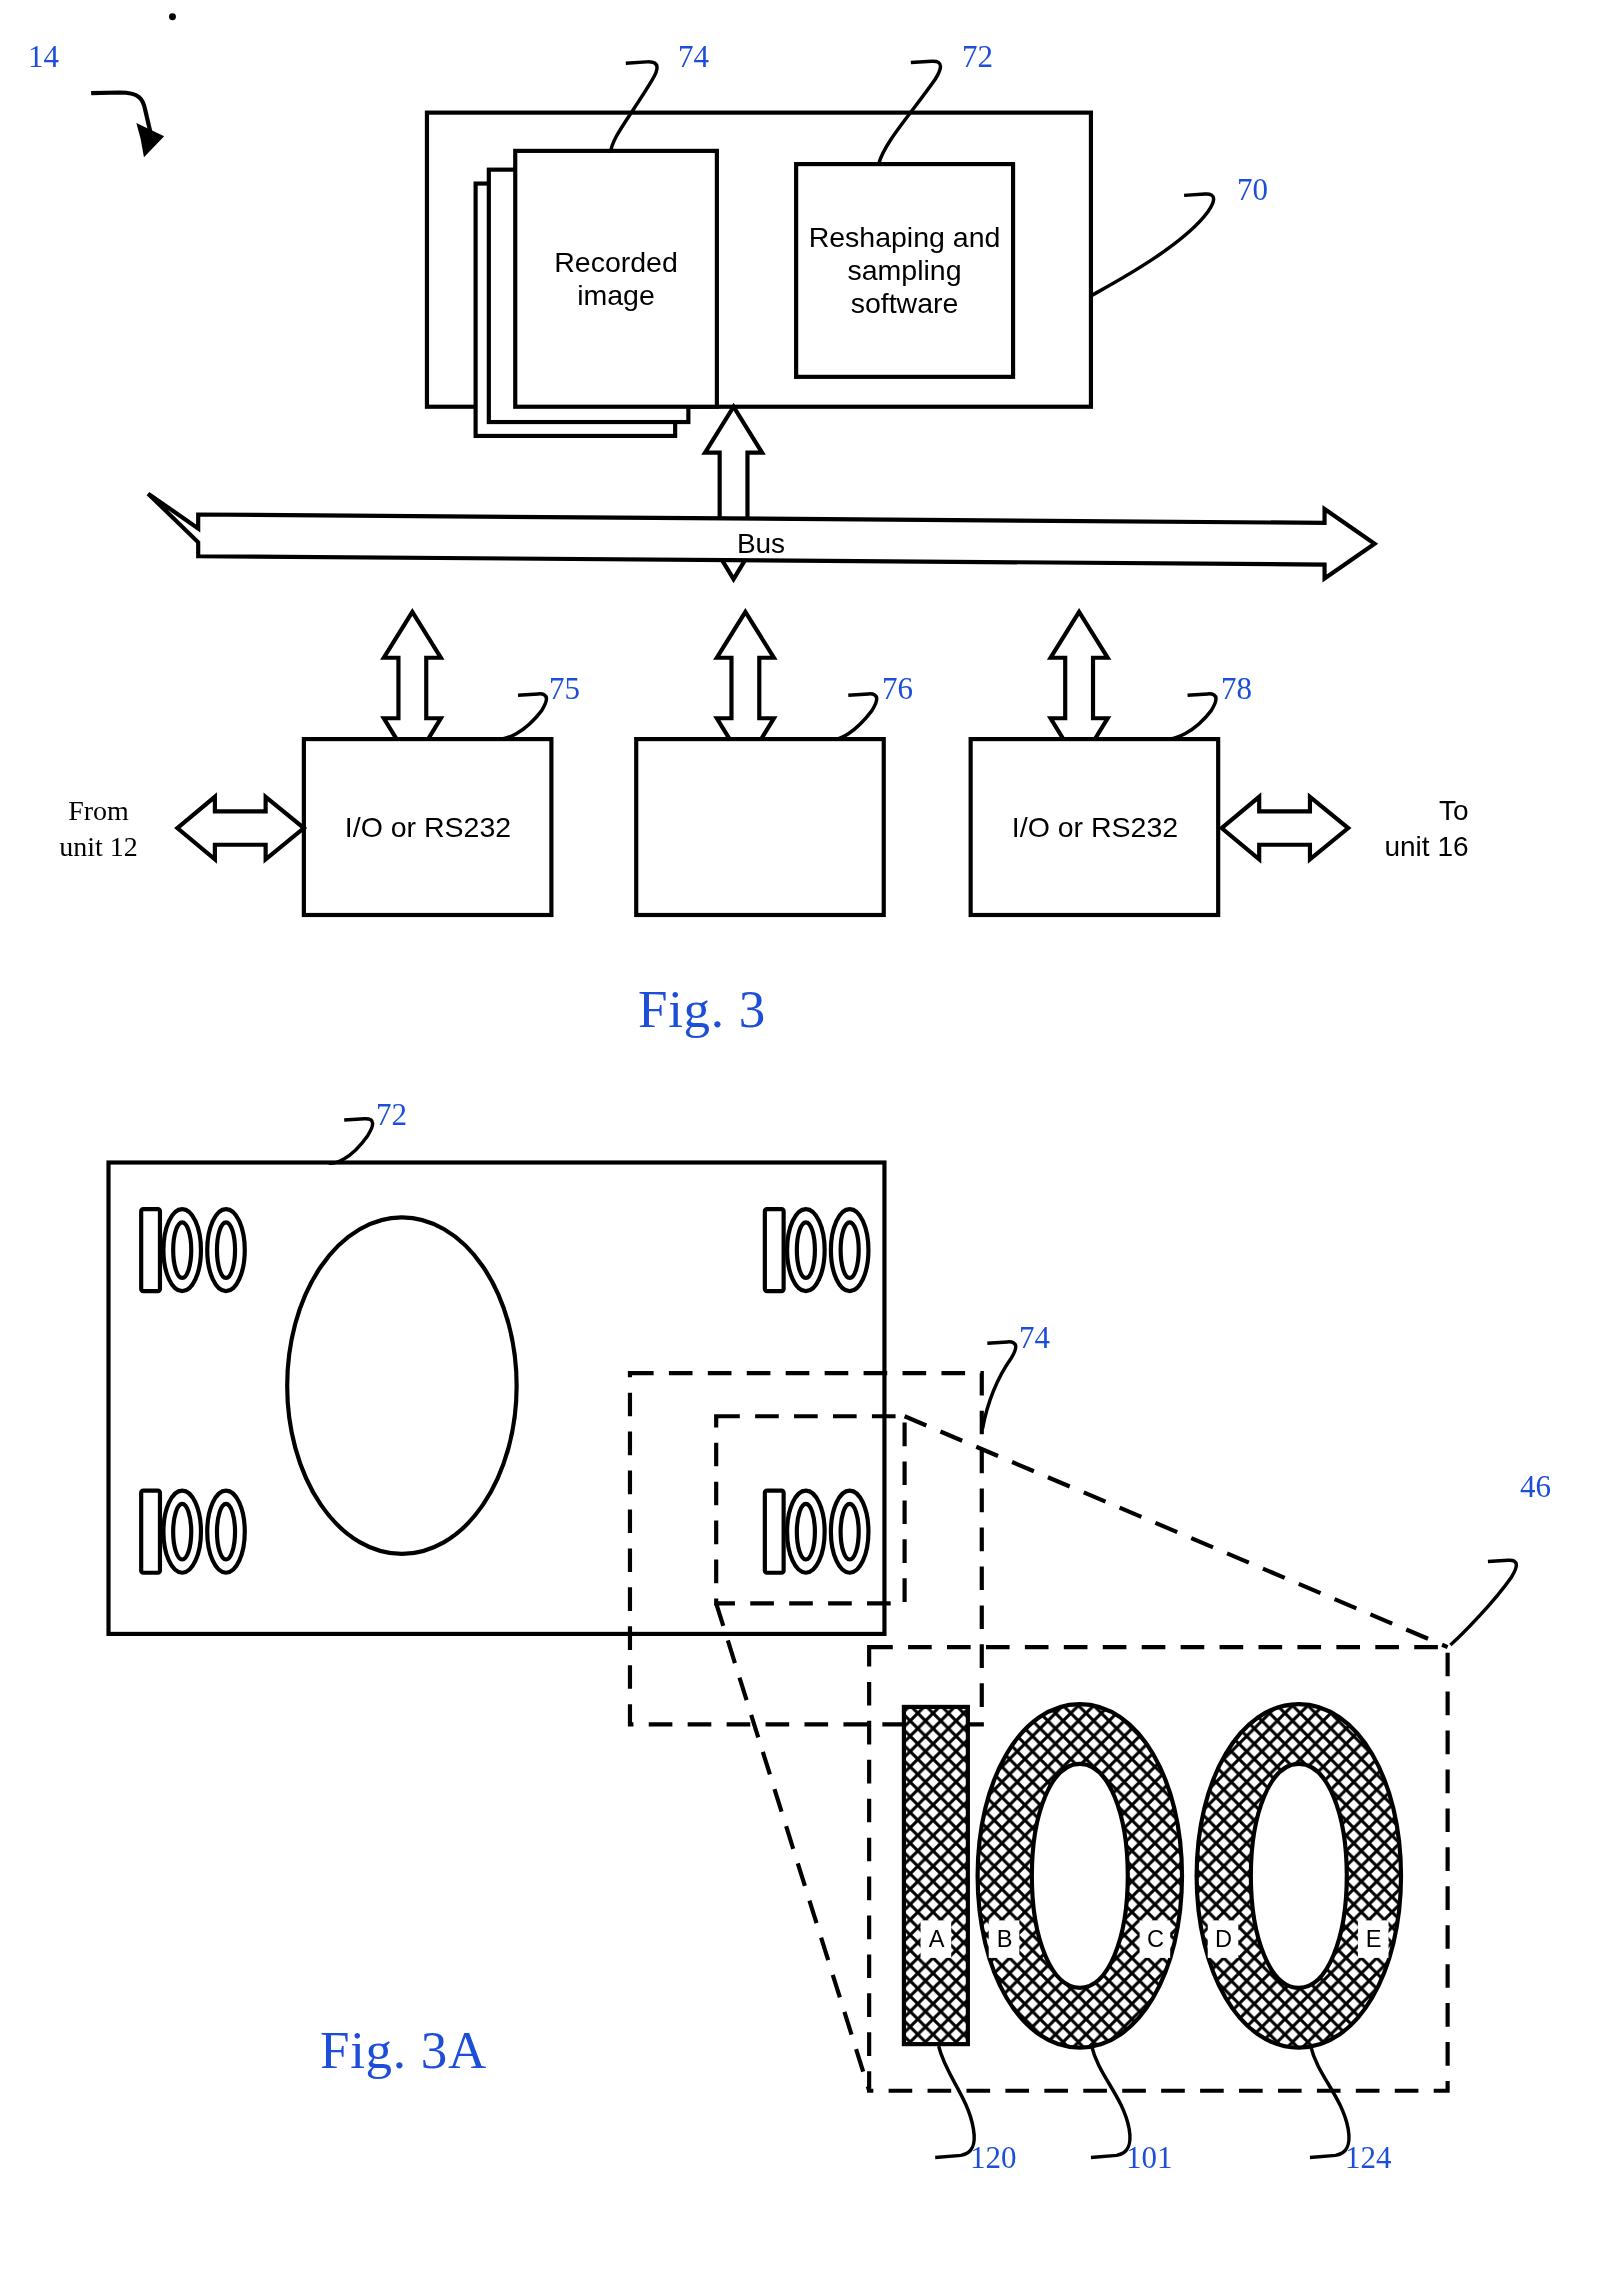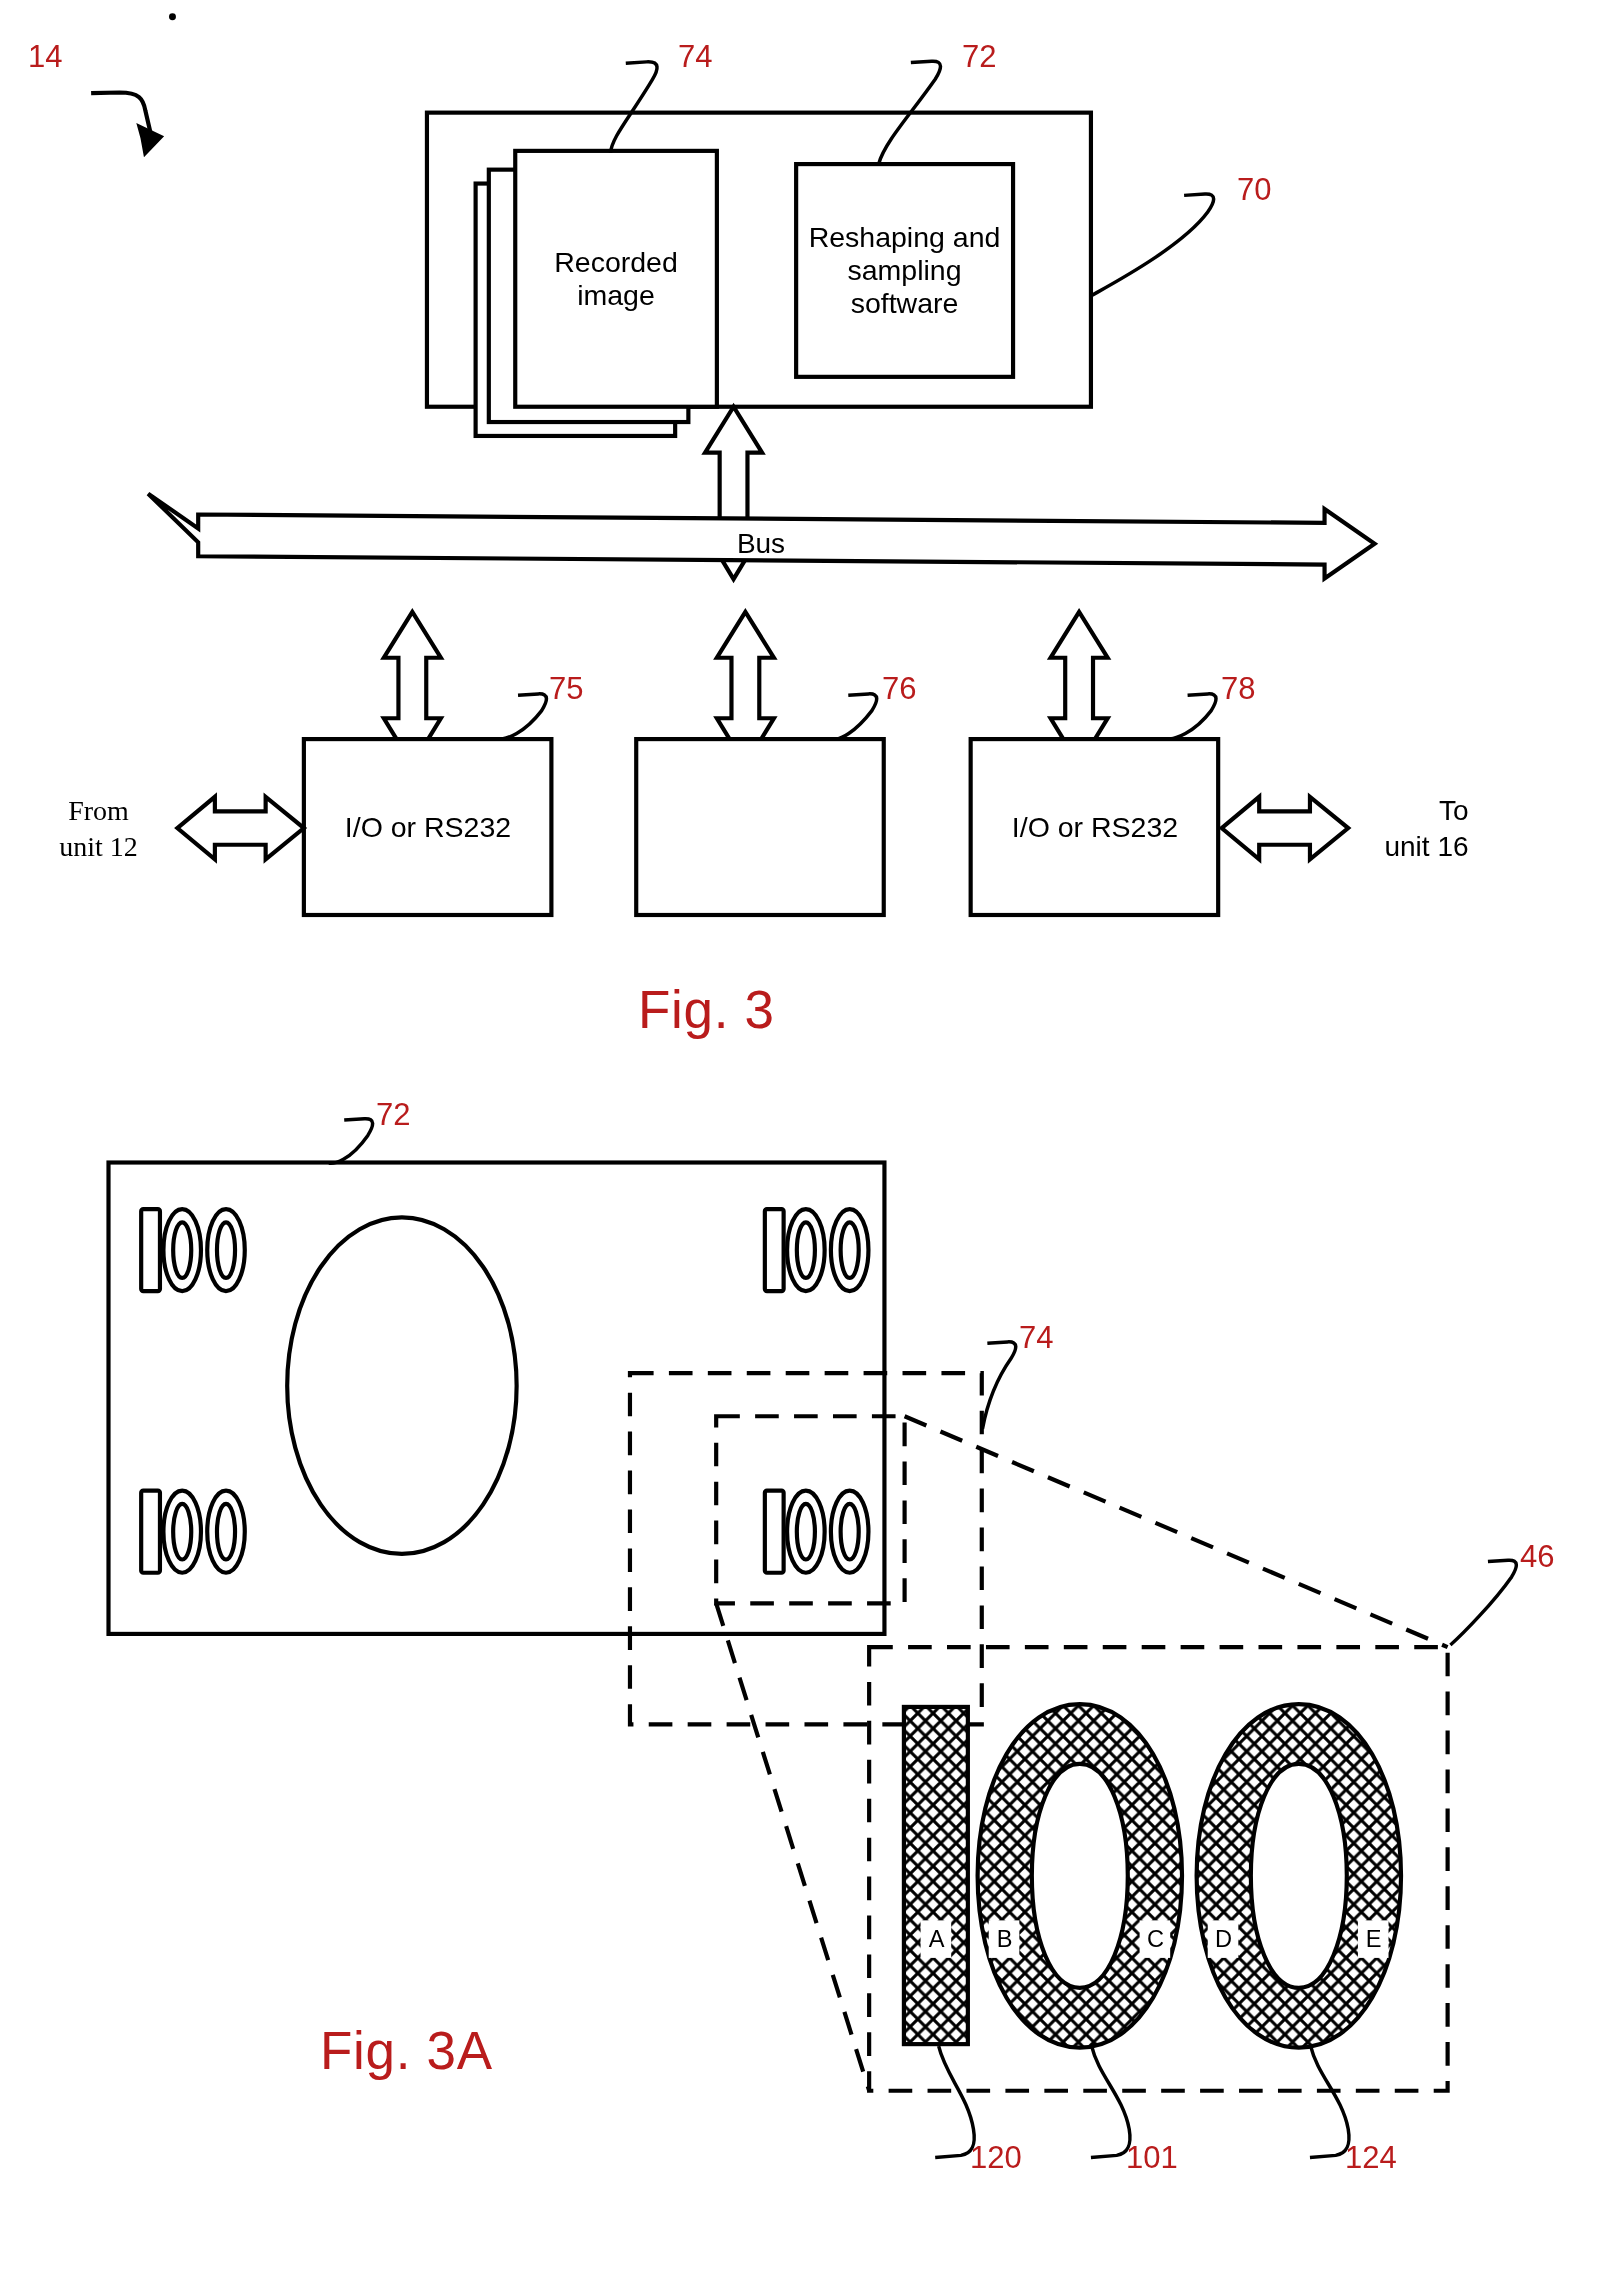--- a/index.html
+++ b/index.html
@@ -12,22 +12,22 @@
     position: relative;
     font-family: "Liberation Sans", sans-serif;
     color: #000000;
     overflow: hidden;
   }
   #sheet { position: absolute; inset: 0; }
   svg.layer { position: absolute; left: 0; top: 0; width: 1618px; height: 2284px; }
 
   .lbl {
     position: absolute;
-    font-family: Liberation Sans, sans-serif;
-    color: #b91c1c;
+    font-family: Liberation Serif, serif;
+    color: #1d4ed8;
     white-space: pre;
     line-height: 1.16;
   }
   .refnum { font-size: 31px; }
   .boxtext { font-size: 28.5px; text-align: center; }
   .bustext { font-size: 28px; }
   .figcap { font-size: 53px; letter-spacing: 0.7px; }
   .detlbl { font-size: 23.6px; }
   .sidetext { font-size: 28px; text-align: center; line-height: 1.28; }
   .centerbox {
@@ -269,21 +269,21 @@
   </div>
   <div class="centerbox sidetext" style="left:1352px; top:782px; width:149px; height:94px;">
     <span style="white-space:pre-line;text-align:right;">To
 unit 16</span>
   </div>
 
   <div class="lbl figcap" style="left:638px; top:979px;">Fig. 3</div>
 
   <div class="lbl refnum" style="left:376px;  top:1097px;">72</div>
   <div class="lbl refnum" style="left:1019px; top:1320px;">74</div>
-  <div class="lbl refnum" style="left:1520px; top:1539px;">46</div>
+  <div class="lbl refnum" style="left:1520px; top:1469px;">46</div>
 
   <div class="lbl refnum" style="left:970px; top:2140px;">120</div>
   <div class="lbl refnum" style="left:1126px; top:2140px;">101</div>
   <div class="lbl refnum" style="left:1345px; top:2140px;">124</div>
 
   <div class="centerbox detlbl" style="left:921px; top:1920px; width:31px; height:38px;">
     <span>A</span>
   </div>
   <div class="centerbox detlbl" style="left:989px; top:1920px; width:31px; height:38px;">
     <span>B</span>

